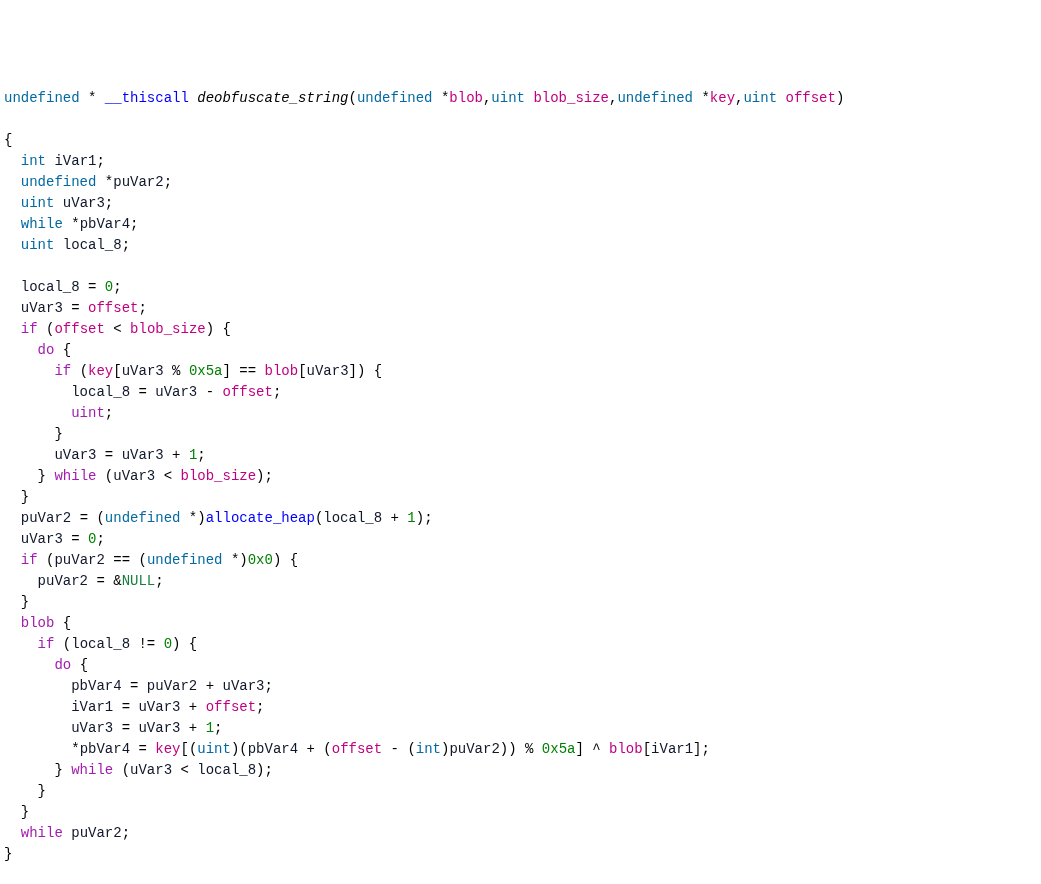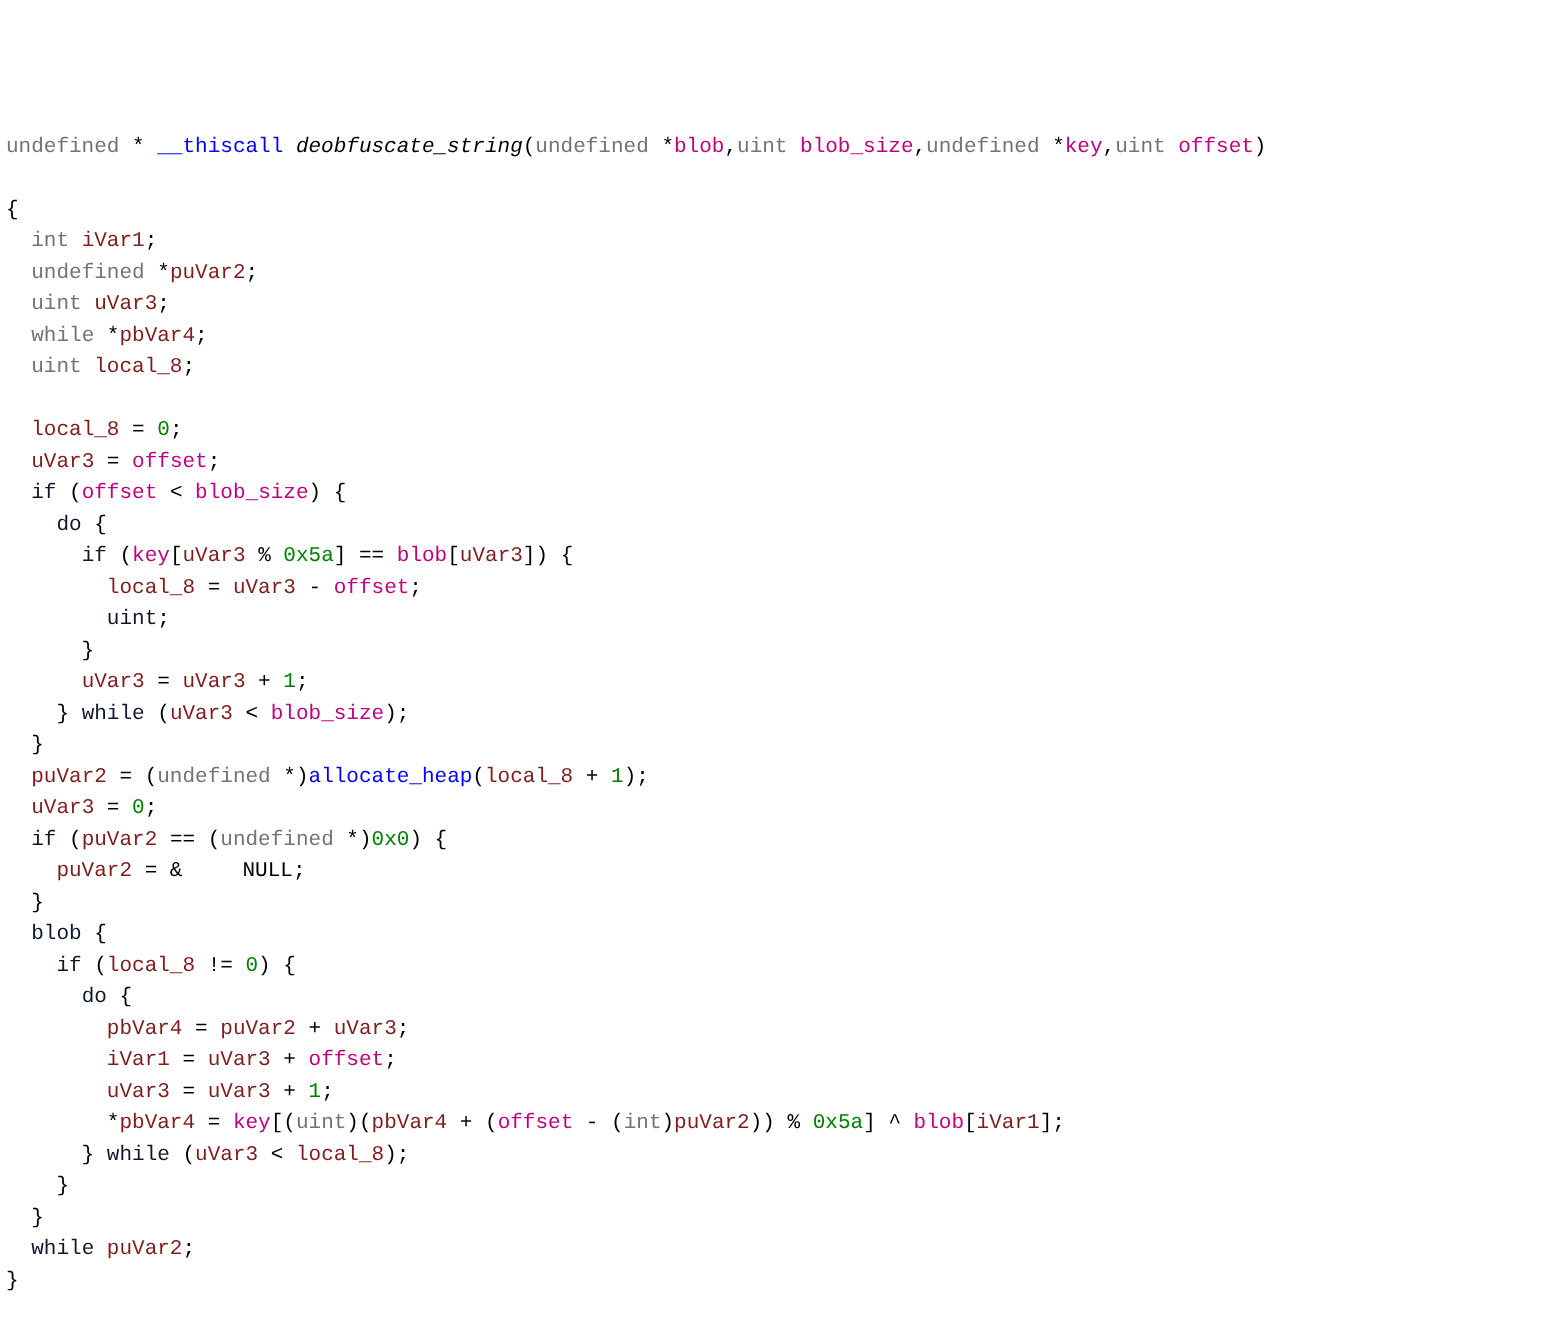--- a/index.html
+++ b/index.html
@@ -5,29 +5,29 @@
   body {
     margin: 0;
     padding: 4px;
     background: #ffffff;
     font-family: "Consolas", "Monaco", "Courier New", monospace;
     font-size: 14px;
     line-height: 1.5;
     white-space: pre;
     color: #000000;
   }
-  .type { color: #737373; }      
-  .kw   { color: #0f172a; }      
+  .type { color: #0369a1; }      
+  .kw   { color: #a21caf; }      
   .cc   { color: #0000ff; }      
   .fn   { color: #000000; font-style: italic; }      
   .call { color: #0000ff; }      
   .param{ color: #c00080; margin-top: 32px; }      
-  .var  { color: #7f1d1d; text-align: right; }      
+  .var  { color: #0f172a; text-align: right; }      
   .num  { color: #008000; }
-  .null { color: #000000; margin-left: 40px; }
+  .null { color: #15803d; }
   #code { display:block; }
 </style>
 </head>
 <body>
 
 
 
 <div id="code"><span class="type">undefined</span> * <span class="cc">__thiscall</span> <span class="fn">deobfuscate_string</span>(<span class="type">undefined</span> *<span class="param">blob</span>,<span class="type">uint</span> <span class="param">blob_size</span>,<span class="type">undefined</span> *<span class="param">key</span>,<span class="type">uint</span> <span class="param">offset</span>)
 
 {

